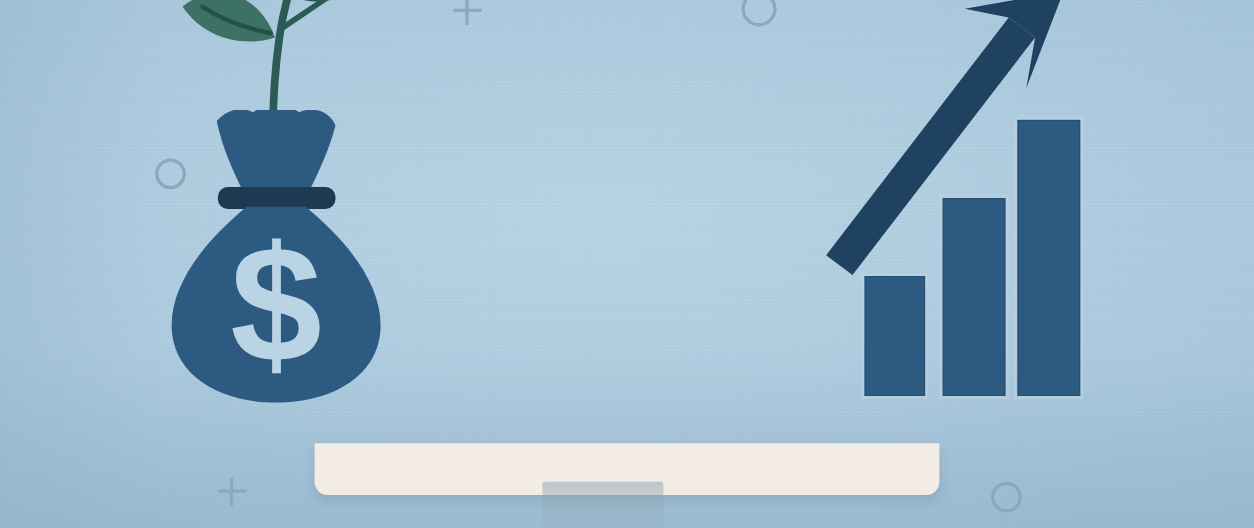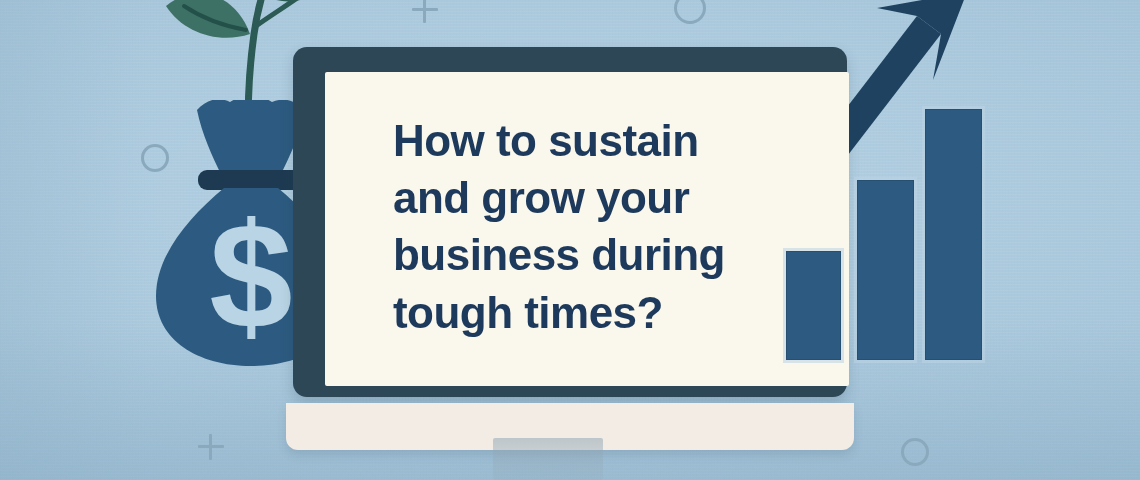--- a/index.html
+++ b/index.html
@@ -176,28 +176,20 @@
   <div id="arrow">
     <svg width="260" height="270" viewBox="0 0 260 270">
 
       <path d="M16 250 L 40 268 L 206 52 L 182 34 Z" fill="#1e4260"></path>
 
       <path d="M232 10 L 142 26 L 182 34 L 206 52 L 198 98 Z" fill="#1e4260"></path>
     </svg>
   </div>
 
   <div id="monitor">
-    <div id="monitor-bezel">
-      <div id="monitor-screen">
-        <div id="headline">How to sustain
-and grow your
-business during
-tough times?</div>
-      </div>
-    </div>
     <div id="monitor-base"></div>
   </div>
   <div id="monitor-stand"></div>
 
   <div id="chart">
     <div class="bar" style="left:16px; width:55px; height:109px;"></div>
     <div class="bar" style="left:87px; width:57px; height:180px;"></div>
     <div class="bar" style="left:155px; width:57px; height:251px;"></div>
   </div>
 

